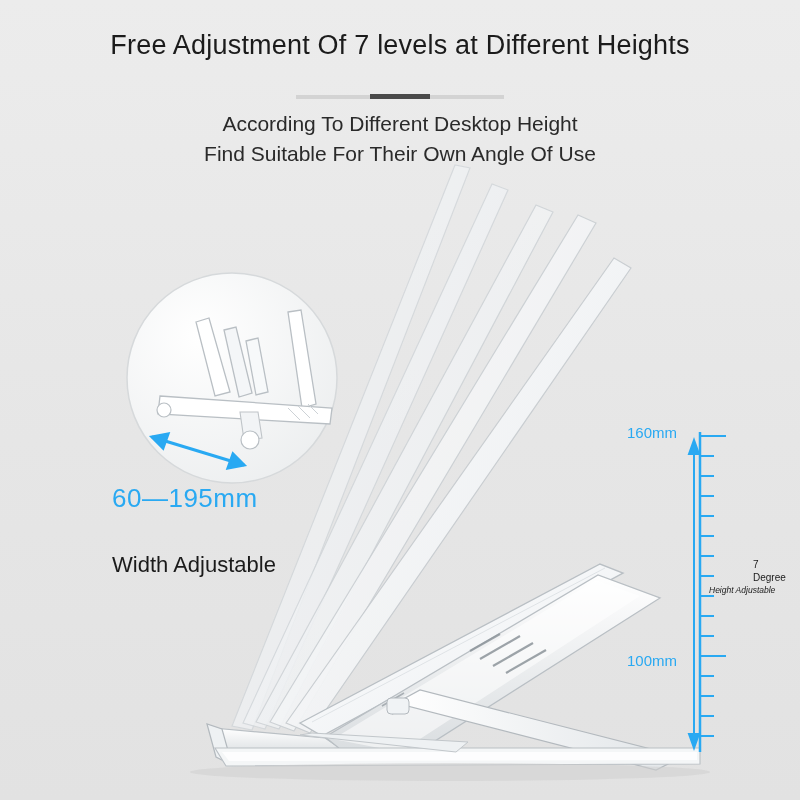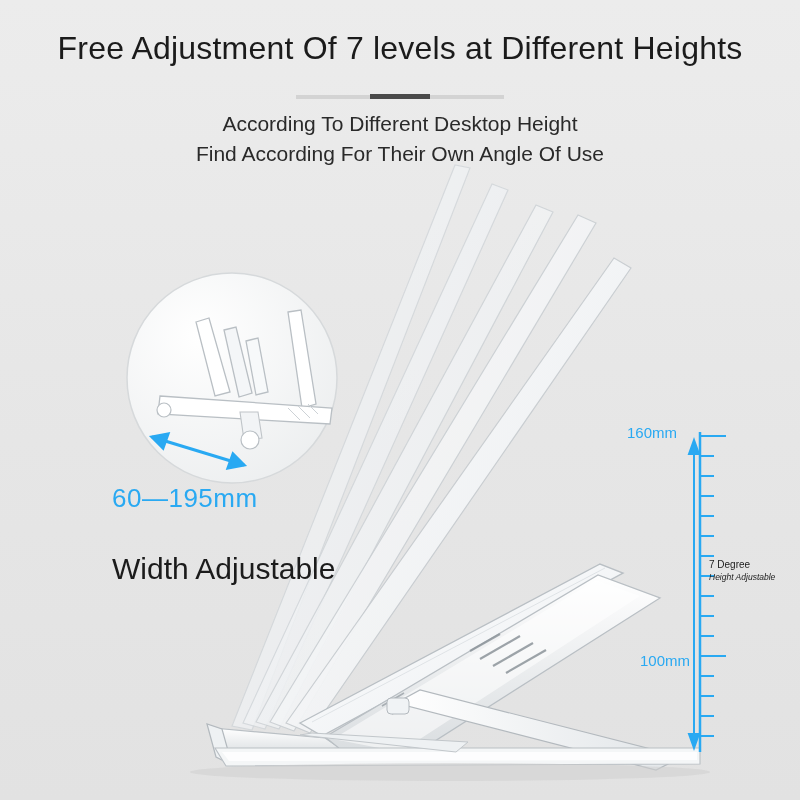--- a/index.html
+++ b/index.html
@@ -21,21 +21,21 @@
     overflow: hidden;
   }
 
   
   .headline {
     position: absolute;
     top: 30px;
     left: 0;
     width: 800px;
     text-align: center;
-    font-size: 32px;
+    font-size: 27px;
     color: #1b1b1b;
     letter-spacing: 0.2px;
     font-weight: 400;
   }
   .divider {
     position: absolute;
     top: 95px;
     left: 296px;
     width: 208px;
     height: 4px;
@@ -67,43 +67,43 @@
     top: 483px;
     left: 112px;
     font-size: 26px;
     color: #29a9f2;
     letter-spacing: 0.5px;
   }
   .width-sub {
     position: absolute;
     top: 552px;
     left: 112px;
-    font-size: 30px;
+    font-size: 22px;
     color: #1b1b1b;
   }
 
   
   .ruler-label {
     position: absolute;
     font-size: 15px;
     color: #29a9f2;
   }
   .ruler-label.top { top: 424px; left: 627px; text-align: center; }
-  .ruler-label.bottom { top: 652px; left: 640px; text-align: right; }
+  .ruler-label.bottom { top: 652px; left: 627px; text-align: right; }
 
   .degree-box {
     position: absolute;
     top: 558px;
     left: 709px;
     width: 74px;
     font-size: 9px;
     color: #1b1b1b;
     line-height: 13px;
   }
-  .degree-box .d1 { font-size: 10px; }
+  .degree-box .d1 { font-size: 10px; margin-left: 44px; }
   .degree-box .d2 { font-size: 8.5px; font-style: italic; }
 
   svg.art {
     position: absolute;
     top: 0;
     left: 0;
     width: 800px;
     height: 800px;
   }
 </style>
@@ -251,21 +251,21 @@
 
   <div class="headline">Free Adjustment Of 7 levels at Different Heights</div>
 
   <div class="divider">
     <span class="seg left"></span>
     <span class="seg mid"></span>
     <span class="seg right"></span>
   </div>
 
   <div class="subline l1">According To Different Desktop Height</div>
-  <div class="subline l2">Find According For Their Own Angle Of Use</div>
+  <div class="subline l2">Find Suitable For Their Own Angle Of Use</div>
 
   <div class="width-label">60—195mm</div>
   <div class="width-sub">Width Adjustable</div>
 
   <div class="ruler-label top">160mm</div>
   <div class="ruler-label bottom">100mm</div>
 
   <div class="degree-box">
     <div class="d1">7 Degree</div>
     <div class="d2">Height Adjustable</div>

